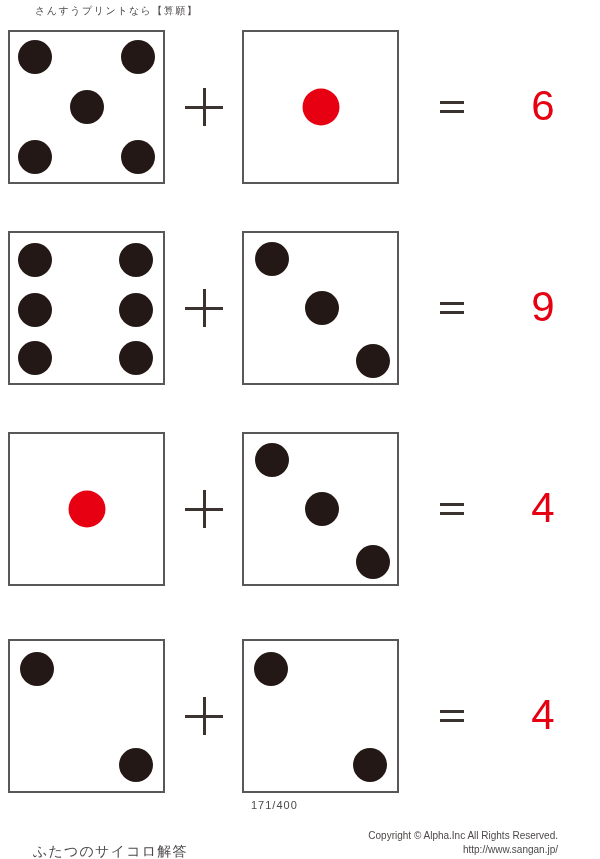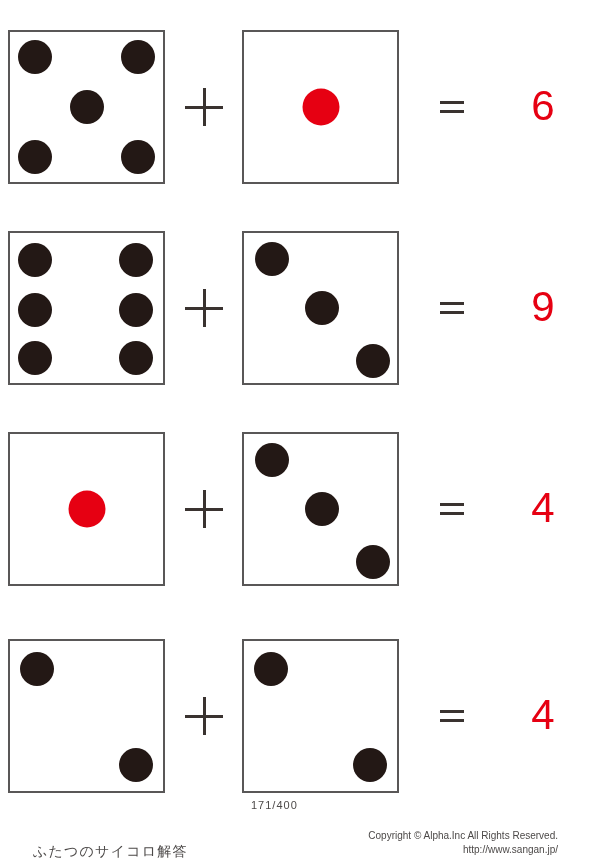--- a/index.html
+++ b/index.html
@@ -126,20 +126,21 @@
     font-size: 10px;
     line-height: 13.5px;
     color: var(--text-color);
   }
 </style>
 </head>
 <body>
 
 <div class="page">
 
+  <div class="header-title">さんすうプリントなら【算願】</div>
 
   <div class="problem-row" style="top:28px">
     <div class="die die-left">
         <span class="pip" style="width: 34px; height: 34px; left: 16.5%; top: 16.5%; background: rgb(35, 24, 21);"></span>
         <span class="pip" style="width: 34px; height: 34px; left: 83.5%; top: 16.5%; background: rgb(35, 24, 21);"></span>
         <span class="pip" style="width: 34px; height: 34px; left: 50%; top: 50%; background: rgb(35, 24, 21);"></span>
         <span class="pip" style="width: 34px; height: 34px; left: 16.5%; top: 83.5%; background: rgb(35, 24, 21);"></span>
         <span class="pip" style="width: 34px; height: 34px; left: 83.5%; top: 83.5%; background: rgb(35, 24, 21);"></span>
       </div>
     <div class="plus-icon"></div>

